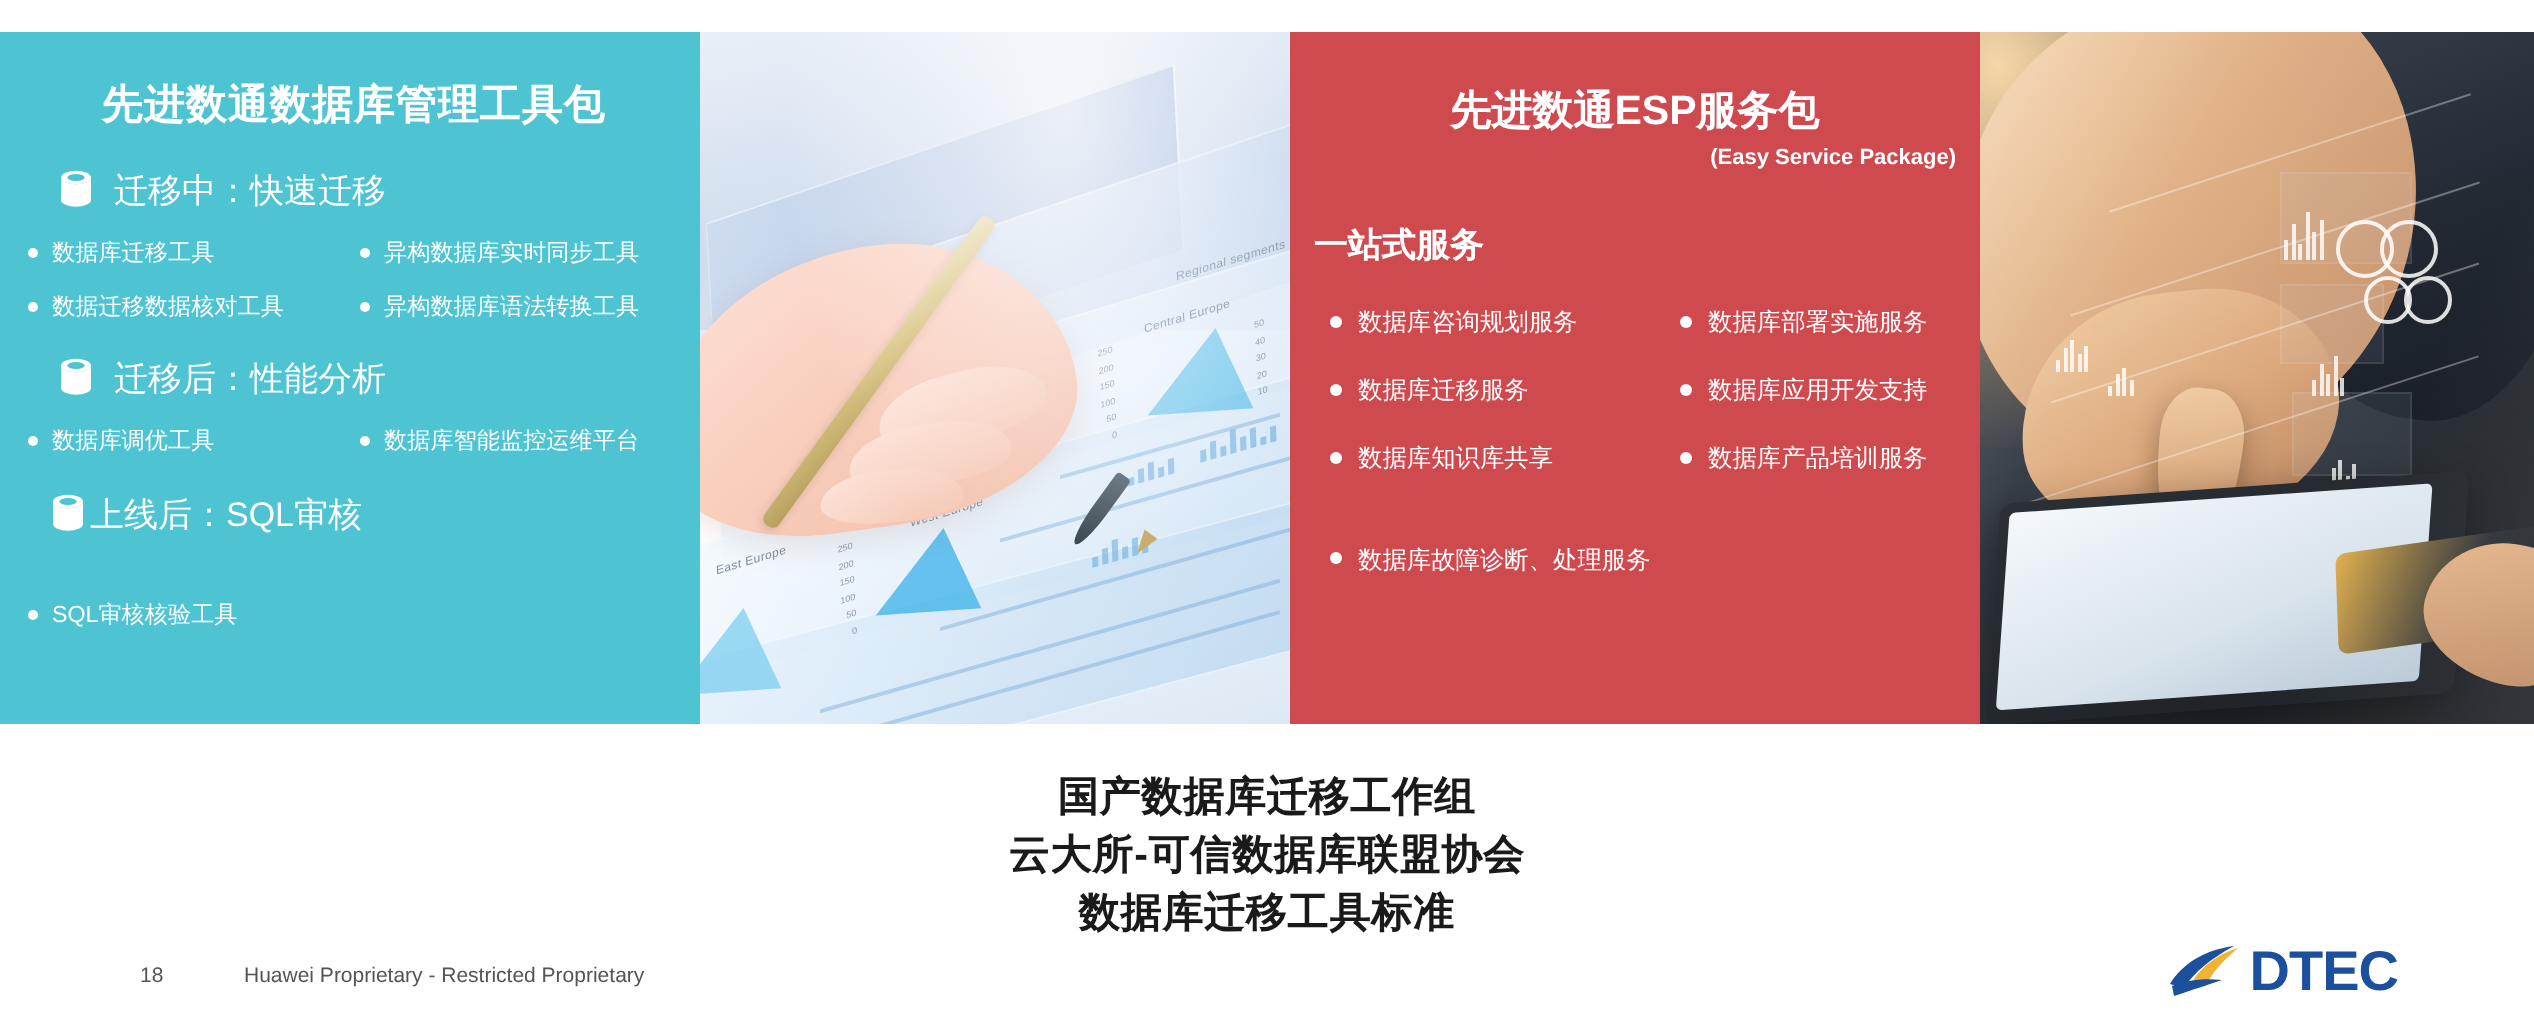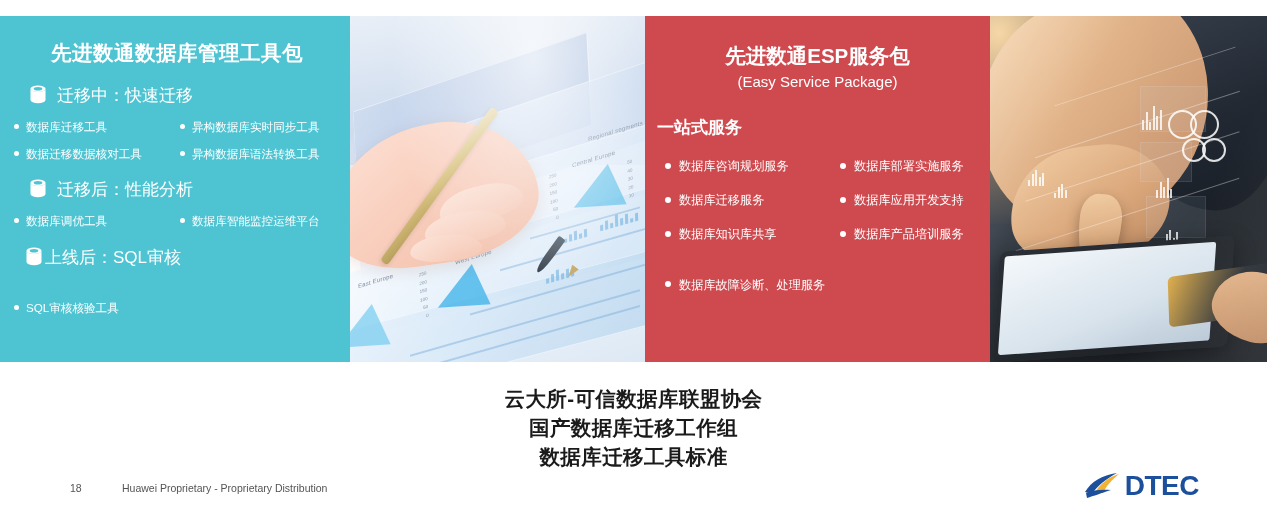--- a/index.html
+++ b/index.html
@@ -209,23 +209,23 @@
     padding: 0 12px;
   }
   .panel-red .rtitle {
     font-size: 20.5px;
     font-weight: bold;
     text-align: center;
     padding-top: 28px;
     line-height: 1.2;
   }
   .panel-red .rsub {
-    font-size: 15px;
-    font-weight: normal;
-    text-align: center;
+    font-size: 11px;
+    font-weight: bold;
+    text-align: right;
     padding-top: 4px;
   }
   .panel-red .rmid {
     font-size: 17px;
     font-weight: bold;
     text-align: left;
     padding-top: 26px;
   }
   .r-grid {
     display: grid;
@@ -626,27 +626,27 @@
         <div class="ph2-screen"></div>
       </div>
       <div class="ph2-card"></div>
       <div class="ph2-thumb"></div>
       <div class="ph2-gloss"></div>
     </div>
 
   </div>
 
   <div class="headline">
+    <div>国产数据库迁移工作组</div>
     <div>云大所-可信数据库联盟协会</div>
-    <div>国产数据库迁移工作组</div>
     <div>数据库迁移工具标准</div>
   </div>
 
   <div class="footer-page">18</div>
-  <div class="footer-note">Huawei Proprietary - Proprietary Distribution</div>
+  <div class="footer-note">Huawei Proprietary - Restricted Proprietary</div>
 
   <div class="logos">
     <div class="logo-dtec">
       <svg width="40" height="30" viewBox="0 0 40 30">
         <path d="M1 21 C7 11 18 4 33 2 C22 8 13 15 8 23 Z" fill="#1c4f9c"></path>
         <path d="M12 20 C17 12 25 6 35 3 C28 9 22 15 19 22 Z" fill="#f2b233"></path>
         <path d="M2 22 C9 19 18 18 27 19 C18 22 9 25 3 27 Z" fill="#1c4f9c"></path>
       </svg>
       <span class="dtec-word">DTEC</span>
     </div>

